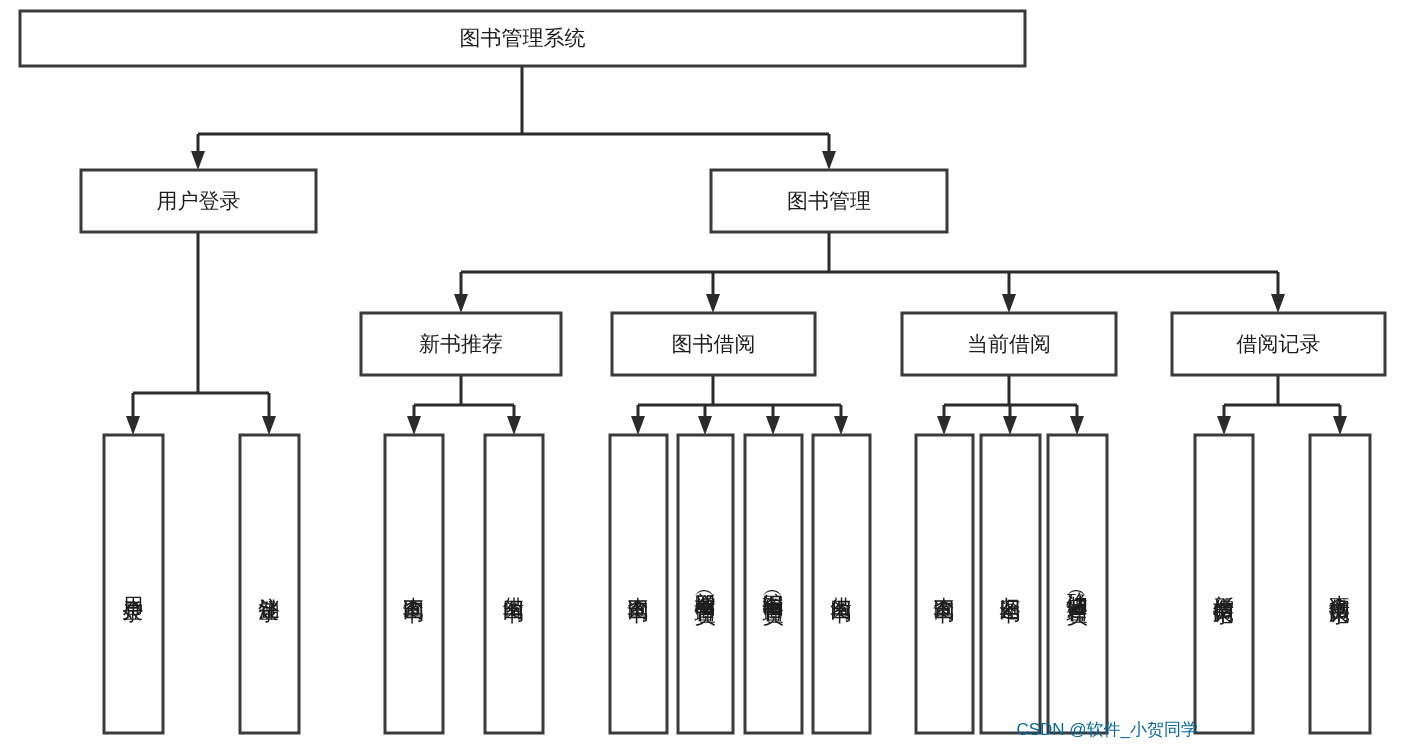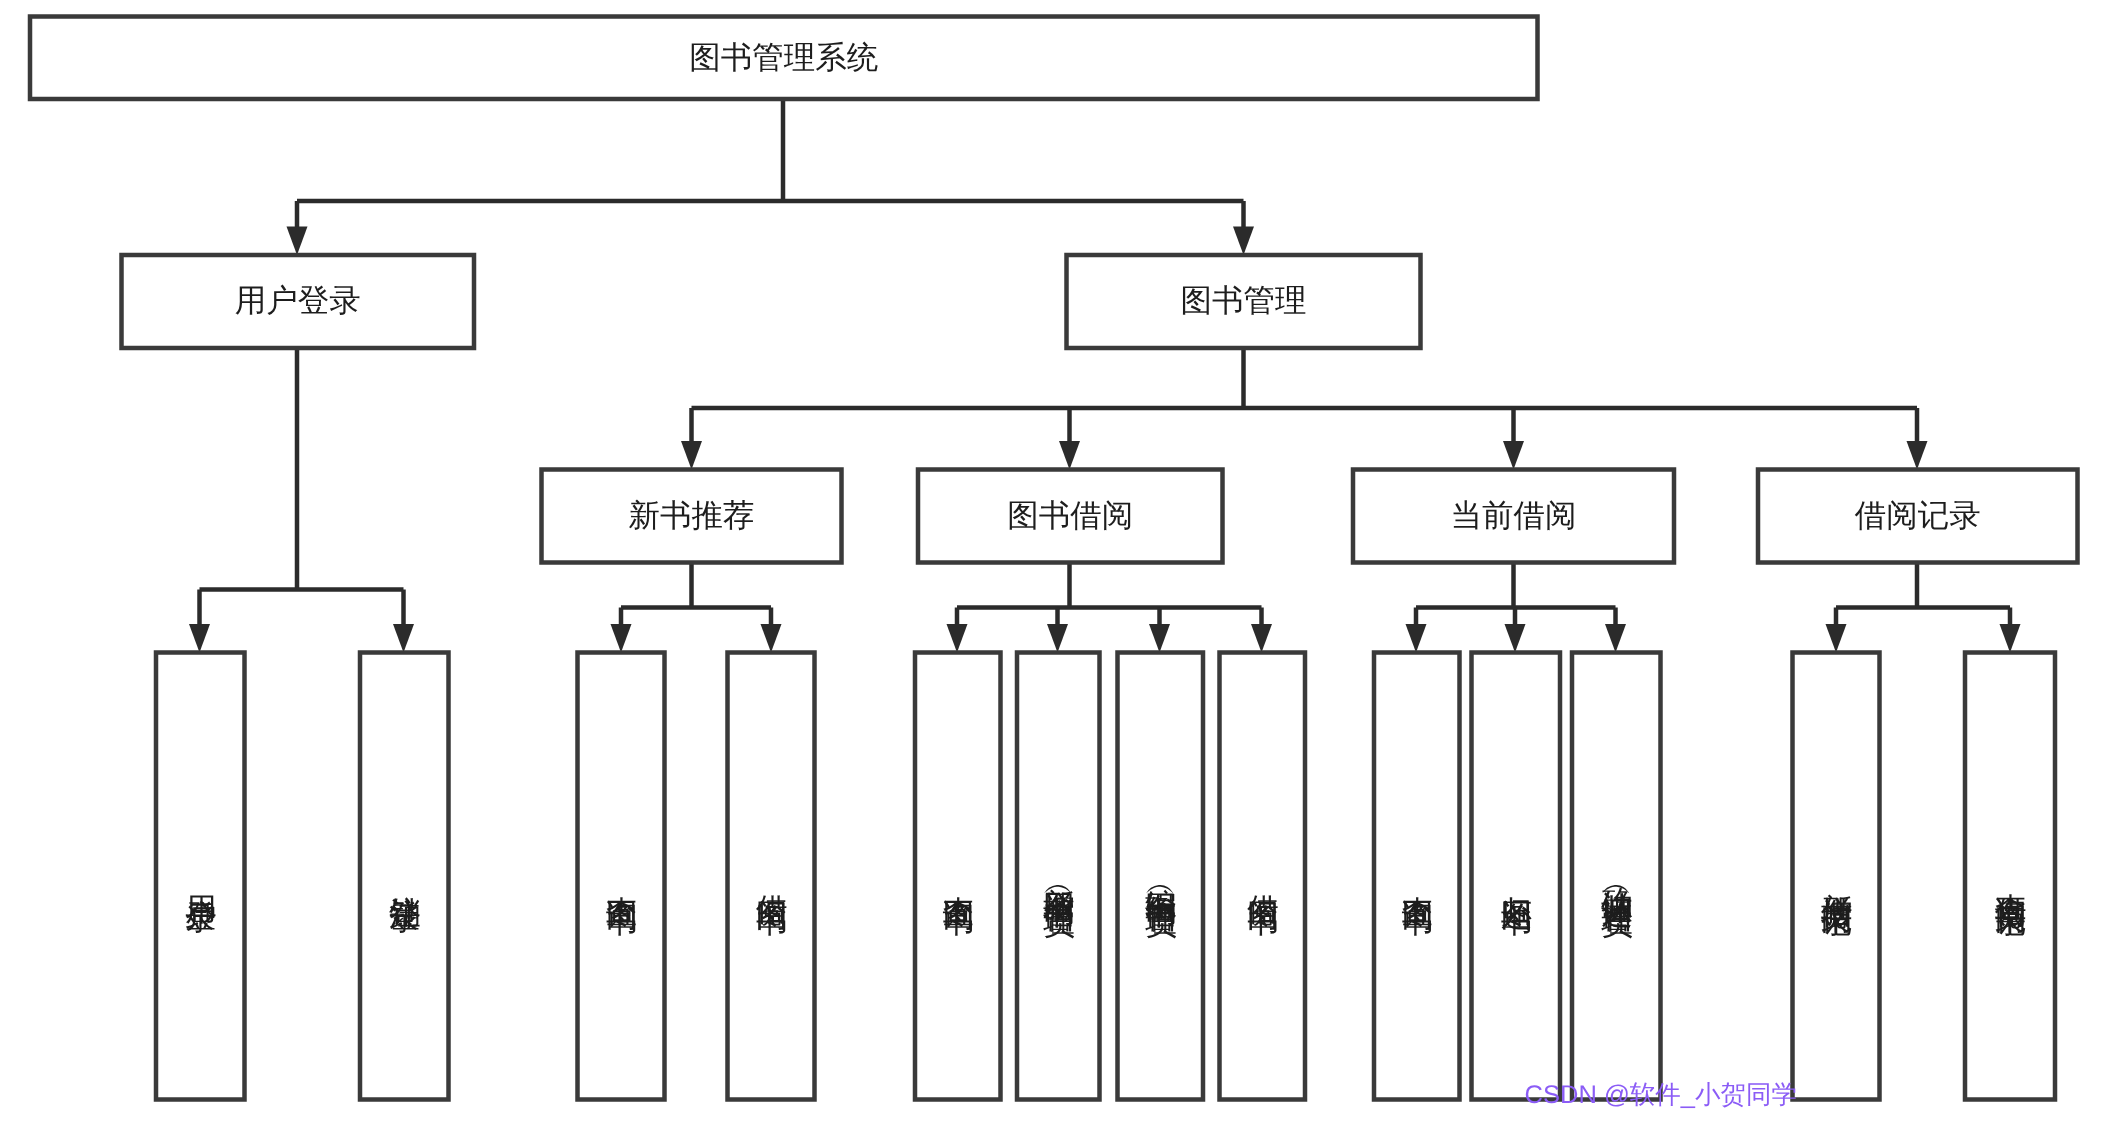--- a/index.html
+++ b/index.html
@@ -63,21 +63,21 @@
     align-items: center;
     justify-content: center;
     pointer-events: none;
   }
   .watermark {
     position: absolute;
     right: 8px;
     bottom: 6px;
     font-family: "Liberation Sans", "DejaVu Sans", sans-serif;
     font-size: 17px;
-    color: #8b5cf6;
+    color: #0369a1;
     white-space: nowrap;
   }
 </style>
 </head>
 <body>
 
 <div id="diagram-root">
 
   <svg id="flow-svg" viewBox="0 0 1405 747">
     <g id="connector-layer">

